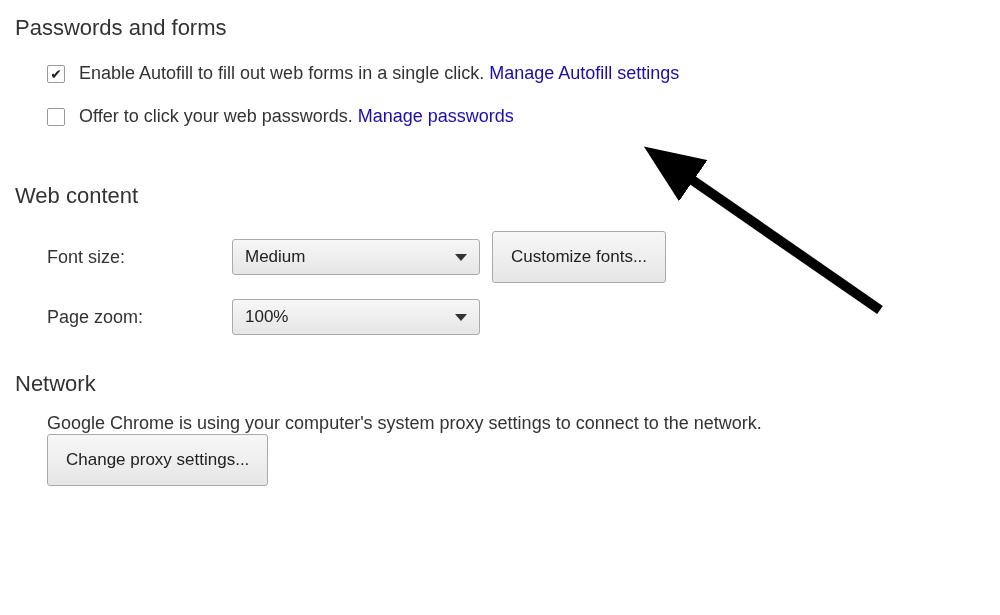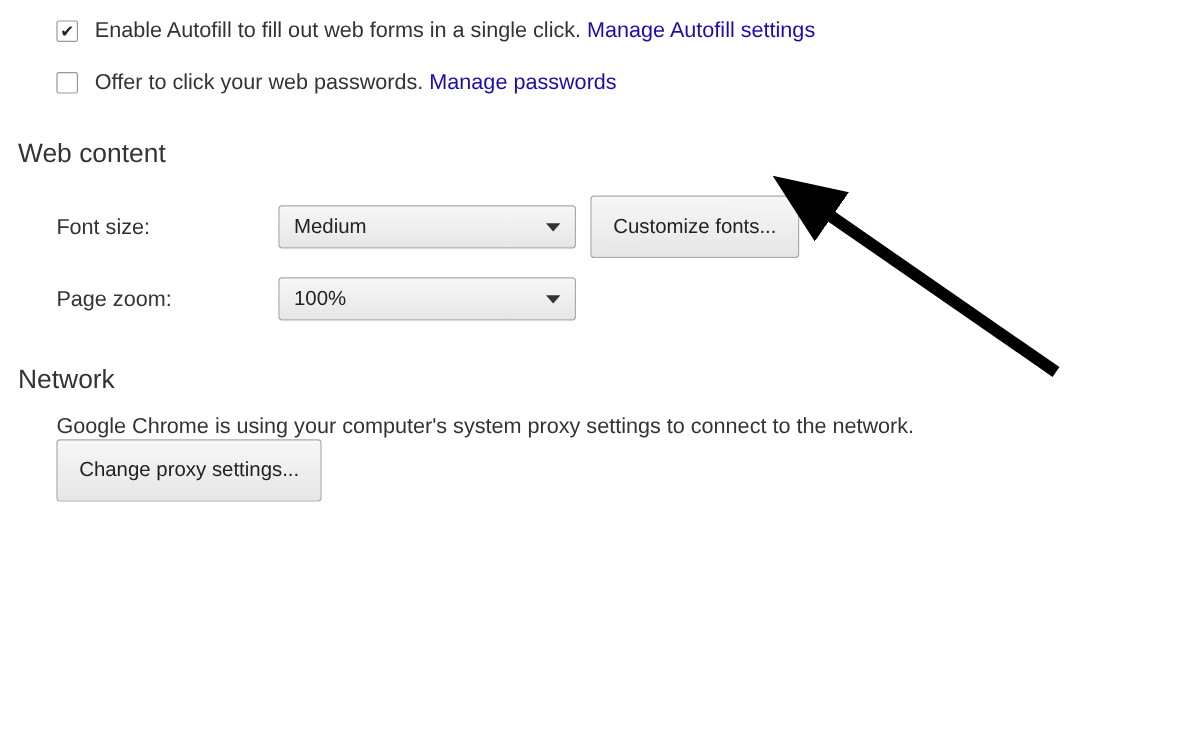--- a/index.html
+++ b/index.html
@@ -51,21 +51,21 @@
       content: "✔";
       font-size: 14px;
       color: #222;
       line-height: 1;
     }
     .link {
       color: #1a0dab;
       cursor: pointer;
     }
     .web-section {
-      margin-top: 36px;
+      margin-top: 56px;
     }
     .form-row {
       display: flex;
       align-items: center;
       margin-bottom: 16px;
     }
     .form-label {
       width: 185px;
       font-size: 18px;
       color: #333;
@@ -115,20 +115,21 @@
       position: absolute;
       left: 640px;
       top: 140px;
       pointer-events: none;
     }
   </style>
 </head>
 <body>
 
 <div>
+  <h2 class="section-heading">Passwords and forms</h2>
   <div class="indent">
     <div class="checkbox-row">
       <span class="checkbox checked"></span>
       <span>
         <span>Enable Autofill to fill out web forms in a single click. </span><span class="link">Manage Autofill settings</span>
       </span>
     </div>
     <div class="checkbox-row">
       <span class="checkbox"></span>
       <span>

